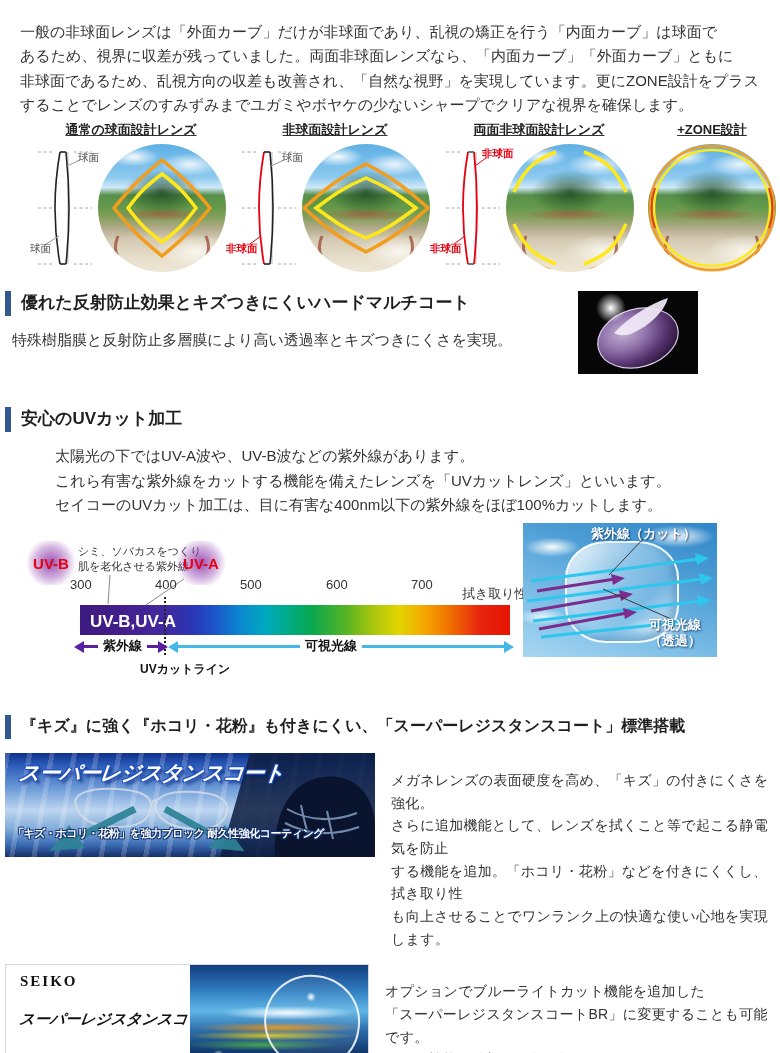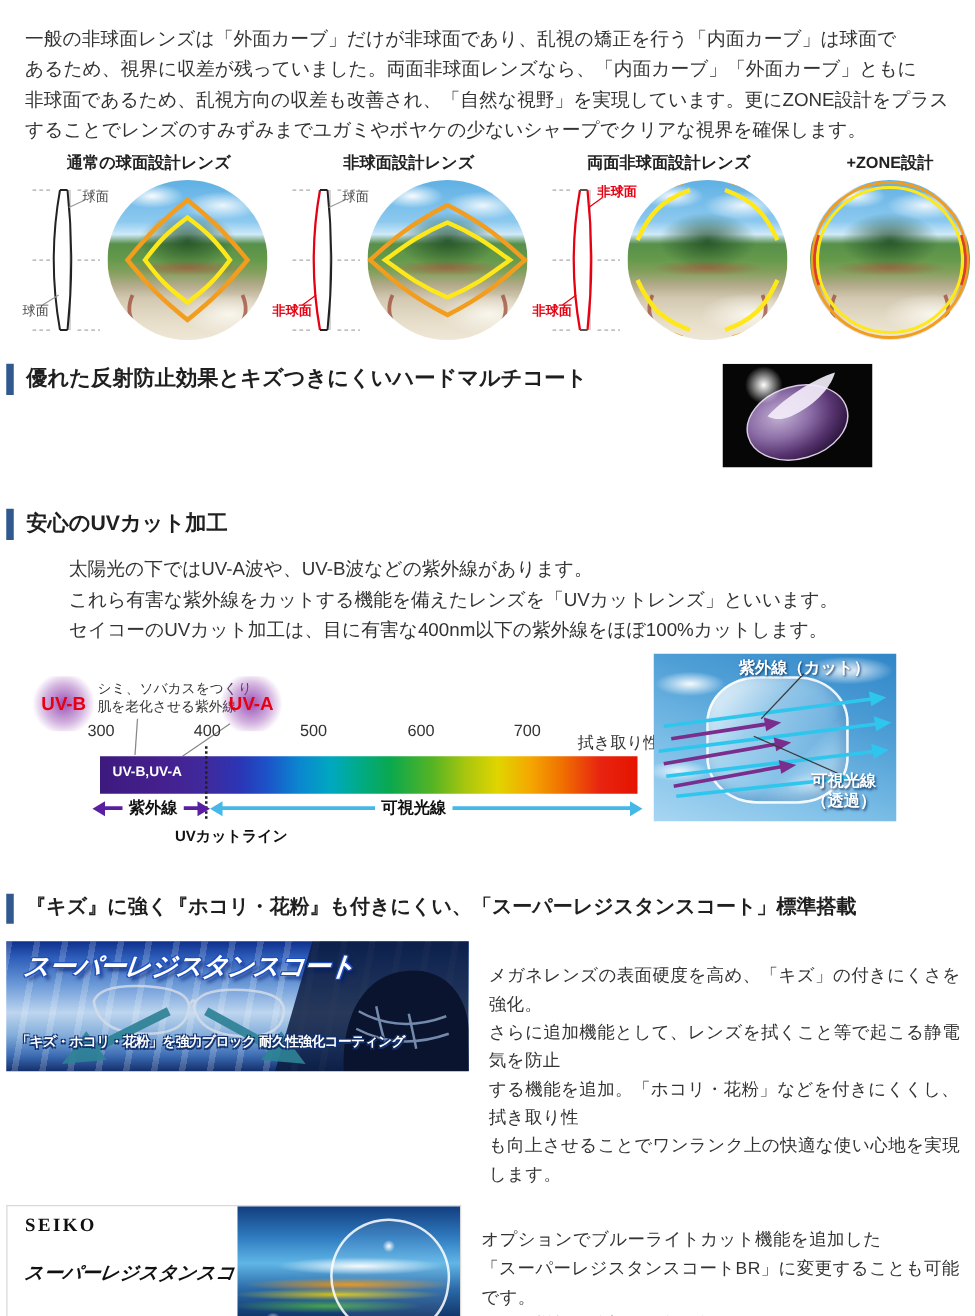--- a/index.html
+++ b/index.html
@@ -7,21 +7,21 @@
   .page { position:relative; width:780px; overflow:hidden; }
 
   
   .heading { border-left:6px solid #31598f; padding:1px 0 2px 10px; margin:0 0 12px 5px;
              font-size:17px; font-weight:bold; color:#1f1f1f; line-height:1.3; }
   .heading.small { font-size:16px; }
 
   .body-text { font-size:15px; line-height:1.62; white-space:pre-line; color:#333; }
 
   
-  .diagrams { display:flex; justify-content:space-between; padding:4px 4px 0 24px; height:152px; margin-bottom:18px; }
+  .diagrams { display:flex; justify-content:space-between; padding:4px 4px 0 36px; height:152px; margin-bottom:18px;text-decoration:underline; }
   .fig-title { font-size:13px; font-weight:bold; color:#222; text-align:center; margin-bottom:5px; }
   .fig-body { display:flex; align-items:center;justify-content:center; }
   .cross { position:relative; width:62px; height:128px; flex:none; }
   .cross .lbl { position:absolute; font-size:10.5px; white-space:nowrap; }
   .lbl-gray { color:#444; }
   .lbl-red { color:#e60012; font-weight:bold; }
   .photo { position:relative; width:128px; height:128px; border-radius:50%; overflow:hidden; flex:none;
     background:
       radial-gradient(ellipse 60px 26px at 76% 84%, rgba(250,248,240,.95) 0%, rgba(250,248,240,0) 65%),
       radial-gradient(ellipse 36px 14px at 28% 10%, rgba(255,255,255,.95), rgba(255,255,255,0) 70%),
@@ -41,21 +41,21 @@
   .sec3 .body-text { margin-left:55px; }
   .uv-wrap { position:relative; height:162px; margin-top:12px; }
   .uv-blob { position:absolute; width:54px; height:44px; display:flex; align-items:center; justify-content:center;
              color:#e60012; font-size:15px; font-weight:bold;
              background:radial-gradient(circle, rgba(145,65,175,.9) 0%, rgba(145,65,175,.4) 45%, rgba(145,65,175,0) 72%); }
   .uv-desc { position:absolute; font-size:11px; line-height:1.35; color:#333; white-space:pre-line; }
   .tick { position:absolute; top:48px; font-size:13px; color:#333; }
   .uv-unit { position:absolute; top:56px; left:462px; font-size:13px; color:#333; }
   .uv-bar { position:absolute; left:80px; top:76px; width:430px; height:30px;
     background:linear-gradient(to right,#3d1a7e 0%,#45208f 12%,#3f2a9e 20%,#2b35b5 26%,#1c52c8 31%,#0b86d0 37%,#00a8c0 43%,#00ab8a 48%,#0aa84f 54%,#57b423 62%,#a8c60e 68%,#e0d500 74%,#f5a800 80%,#f07000 86%,#e82410 93%,#e51400 100%); }
-  .uv-bar span { position:absolute; left:10px; top:7px; color:#fff; font-weight:bold; font-size:11px; }
+  .uv-bar span { position:absolute; left:10px; top:7px; color:#fff; font-weight:bold; font-size:17px; }
   .uv-dotline { position:absolute; left:164px; top:68px; height:58px; width:0; border-left:2px dotted #222; }
   .h-arrow { position:absolute; top:116px; height:0; border-top:3px solid #000; }
   .h-arrow.purple { border-color:#5a1fa0; }
   .h-arrow.cyan { border-color:#45b8e8; }
   .h-arrow i { position:absolute; width:0; height:0; border:6px solid transparent; top:-7.5px; }
   .h-arrow i.l { left:-8px; border-right:10px solid; border-left:0; color:inherit; border-right-color:inherit; }
   .h-arrow i.r { right:-8px; border-left:10px solid; border-right:0; border-left-color:inherit; }
   .range-label { position:absolute; top:108px; font-size:13px; font-weight:bold; color:#111; background:#fff; padding:0 5px; }
   .cutline-label { position:absolute; left:140px; top:132px; font-size:12px; font-weight:bold; color:#111; }
   .uv-leaders { position:absolute; left:0; top:0; }
@@ -248,20 +248,21 @@
               <path d="M121 44 A60 60 0 0 1 121 84" fill="none" stroke="#e03c2e" stroke-width="2"></path>
             </svg>
           </div>
         </div>
       </div>
     </div>
   </div>
 
   <div class="sec2">
     <div class="heading" style="width:548px;">優れた反射防止効果とキズつきにくいハードマルチコート</div>
+    <div class="body-text">特殊樹脂膜と反射防止多層膜により高い透過率とキズつきにくさを実現。</div>
     <div class="coat-img">
       <svg width="120" height="83" viewBox="0 0 120 83">
         <defs>
           <radialGradient id="pg" cx="35%" cy="35%" r="75%">
             <stop offset="0%" stop-color="#c3b2d4"></stop>
               <stop offset="40%" stop-color="#8d6fa8"></stop>
             <stop offset="70%" stop-color="#57346f"></stop>
               <stop offset="100%" stop-color="#241033"></stop>
           </radialGradient>
           <radialGradient id="glowg" cx="50%" cy="50%" r="50%">

